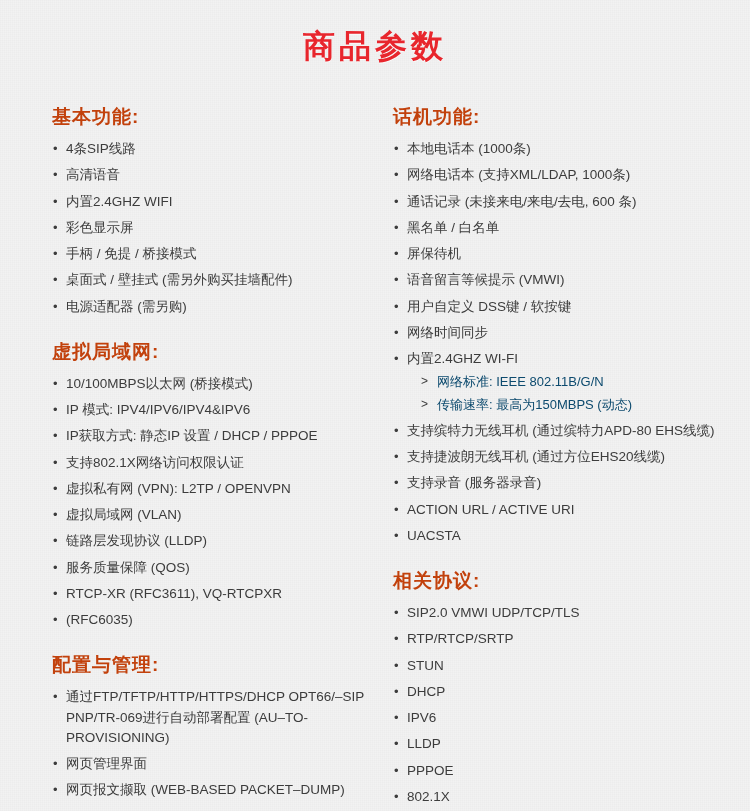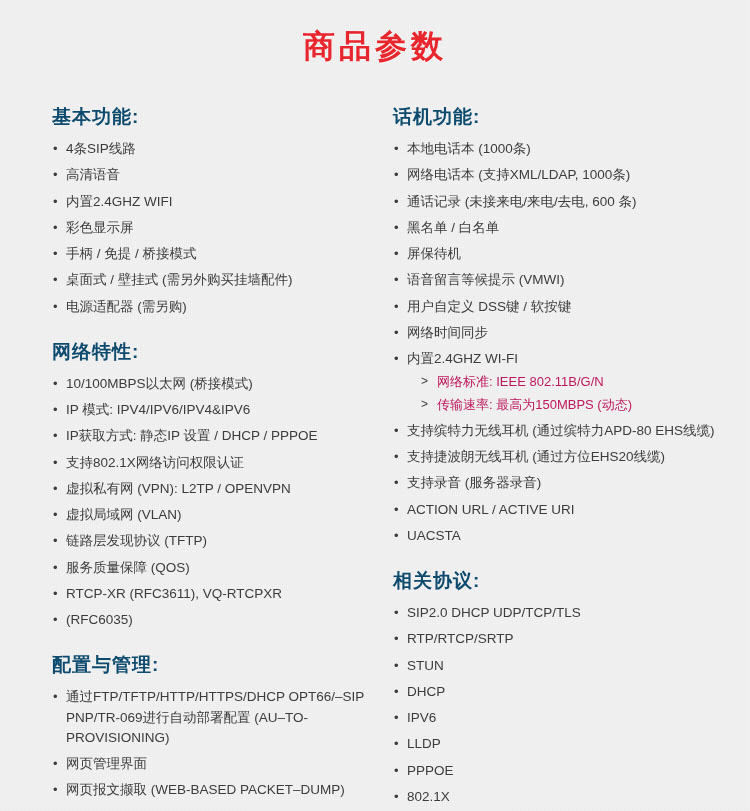--- a/index.html
+++ b/index.html
@@ -54,21 +54,21 @@
   }
   .col-right {
     width: 325px;
     flex: 0 0 325px;
     margin-left: 16px;
   }
   .section {
     margin-bottom: 22px;
   }
   .section-title {
-    color: #0c4a6e;
+    color: #c2410c;
     font-size: 19px;
     font-weight: bold;
     letter-spacing: 1px;
     margin-bottom: 9px;
   }
   ul.items {
     list-style: none;
     margin: 0;
     padding: 0;
   }
@@ -92,21 +92,21 @@
     list-style: none;
     margin: 4px 0 2px 0;
     padding: 0 0 0 14px;
   }
   ul.subitems > li {
     position: relative;
     padding-left: 16px;
     margin-bottom: 4px;
     font-size: 13px;
     line-height: 1.45;
-    color: #be185d;
+    color: #0c4a6e;
   }
   ul.subitems > li::before {
     content: ">";
     position: absolute;
     left: 0;
     top: 0;
     color: #3c3c3c;
     font-size: 12px;
   }
 </style>
@@ -124,29 +124,29 @@
             <li><span>4条SIP线路</span></li>
             <li><span>高清语音</span></li>
             <li><span>内置2.4GHZ WIFI</span></li>
             <li><span>彩色显示屏</span></li>
             <li><span>手柄 / 免提 / 桥接模式</span></li>
             <li><span>桌面式 / 壁挂式 (需另外购买挂墙配件)</span></li>
             <li><span>电源适配器 (需另购)</span></li>
           </ul>
         </div>
         <div class="section">
-          <div class="section-title">网络特性:</div>
+          <div class="section-title">虚拟局域网:</div>
           <ul class="items">
             <li><span>10/100MBPS以太网 (桥接模式)</span></li>
             <li><span>IP 模式: IPV4/IPV6/IPV4&amp;IPV6</span></li>
             <li><span>IP获取方式: 静态IP 设置 / DHCP / PPPOE</span></li>
             <li><span>支持802.1X网络访问权限认证</span></li>
             <li><span>虚拟私有网 (VPN): L2TP / OPENVPN</span></li>
             <li><span>虚拟局域网 (VLAN)</span></li>
-            <li><span>链路层发现协议 (TFTP)</span></li>
+            <li><span>链路层发现协议 (LLDP)</span></li>
             <li><span>服务质量保障 (QOS)</span></li>
             <li><span>RTCP-XR (RFC3611), VQ-RTCPXR</span></li>
             <li><span>(RFC6035)</span></li>
           </ul>
         </div>
         <div class="section">
           <div class="section-title">配置与管理:</div>
           <ul class="items">
             <li><span>通过FTP/TFTP/HTTP/HTTPS/DHCP OPT66/–SIP PNP/TR-069进行自动部署配置 (AU–TO-PROVISIONING)</span></li>
             <li><span>网页管理界面</span></li>
@@ -173,21 +173,21 @@
             <li><span>支持缤特力无线耳机 (通过缤特力APD-80 EHS线缆)</span></li>
             <li><span>支持捷波朗无线耳机 (通过方位EHS20线缆)</span></li>
             <li><span>支持录音 (服务器录音)</span></li>
             <li><span>ACTION URL / ACTIVE URI</span></li>
             <li><span>UACSTA</span></li>
           </ul>
         </div>
         <div class="section">
           <div class="section-title">相关协议:</div>
           <ul class="items">
-            <li><span>SIP2.0 DHCP UDP/TCP/TLS</span></li>
+            <li><span>SIP2.0 VMWI UDP/TCP/TLS</span></li>
             <li><span>RTP/RTCP/SRTP</span></li>
             <li><span>STUN</span></li>
             <li><span>DHCP</span></li>
             <li><span>IPV6</span></li>
             <li><span>LLDP</span></li>
             <li><span>PPPOE</span></li>
             <li><span>802.1X</span></li>
           </ul>
         </div>
       </div>

